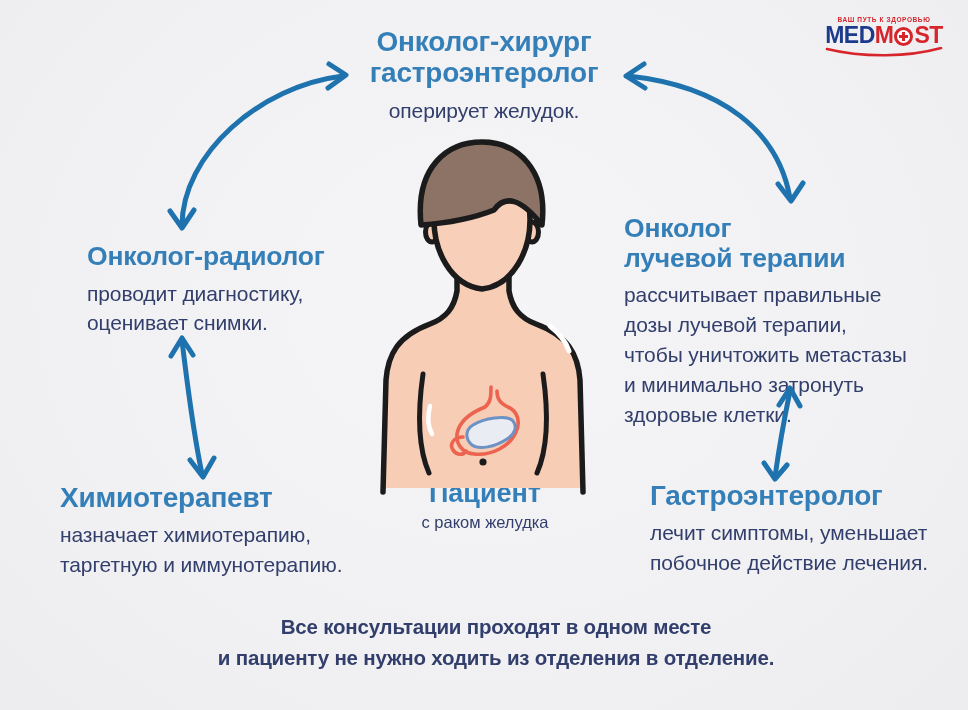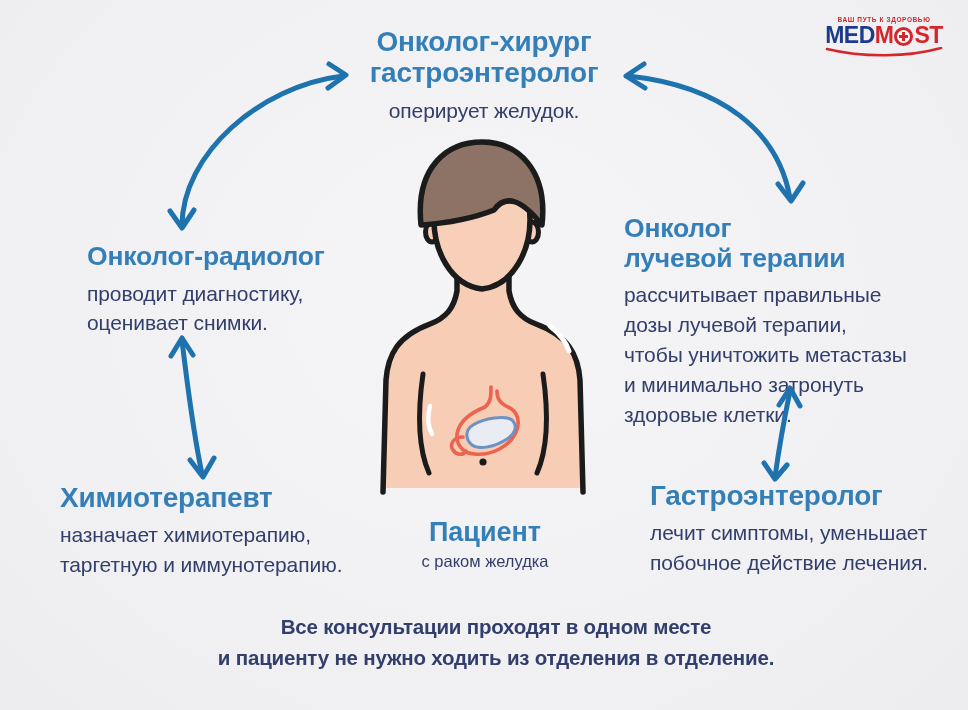--- a/index.html
+++ b/index.html
@@ -69,21 +69,21 @@
     <div class="desc d-std pre">назначает химиотерапию,
 таргетную и иммунотерапию.</div>
   </div>
 
   <div class="node" style="left:650px;top:480px;width:310px;">
     <div class="title t-big">Гастроэнтеролог</div>
     <div class="desc d-std pre">лечит симптомы, уменьшает
 побочное действие лечения.</div>
   </div>
 
-  <div class="node center" style="left:355px;top:517px;width:260px;">
+  <div class="node center" style="left:355px;top:478px;width:260px;">
     <div class="patient-title">Пациент</div>
     <div class="patient-sub">с раком желудка</div>
   </div>
 
   <div class="footer pre">Все консультации проходят в одном месте
 и пациенту не нужно ходить из отделения в отделение.</div>
 
   <div class="logo">
     <div class="logo-tag">ВАШ ПУТЬ К ЗДОРОВЬЮ</div>
     <div class="logo-row">

